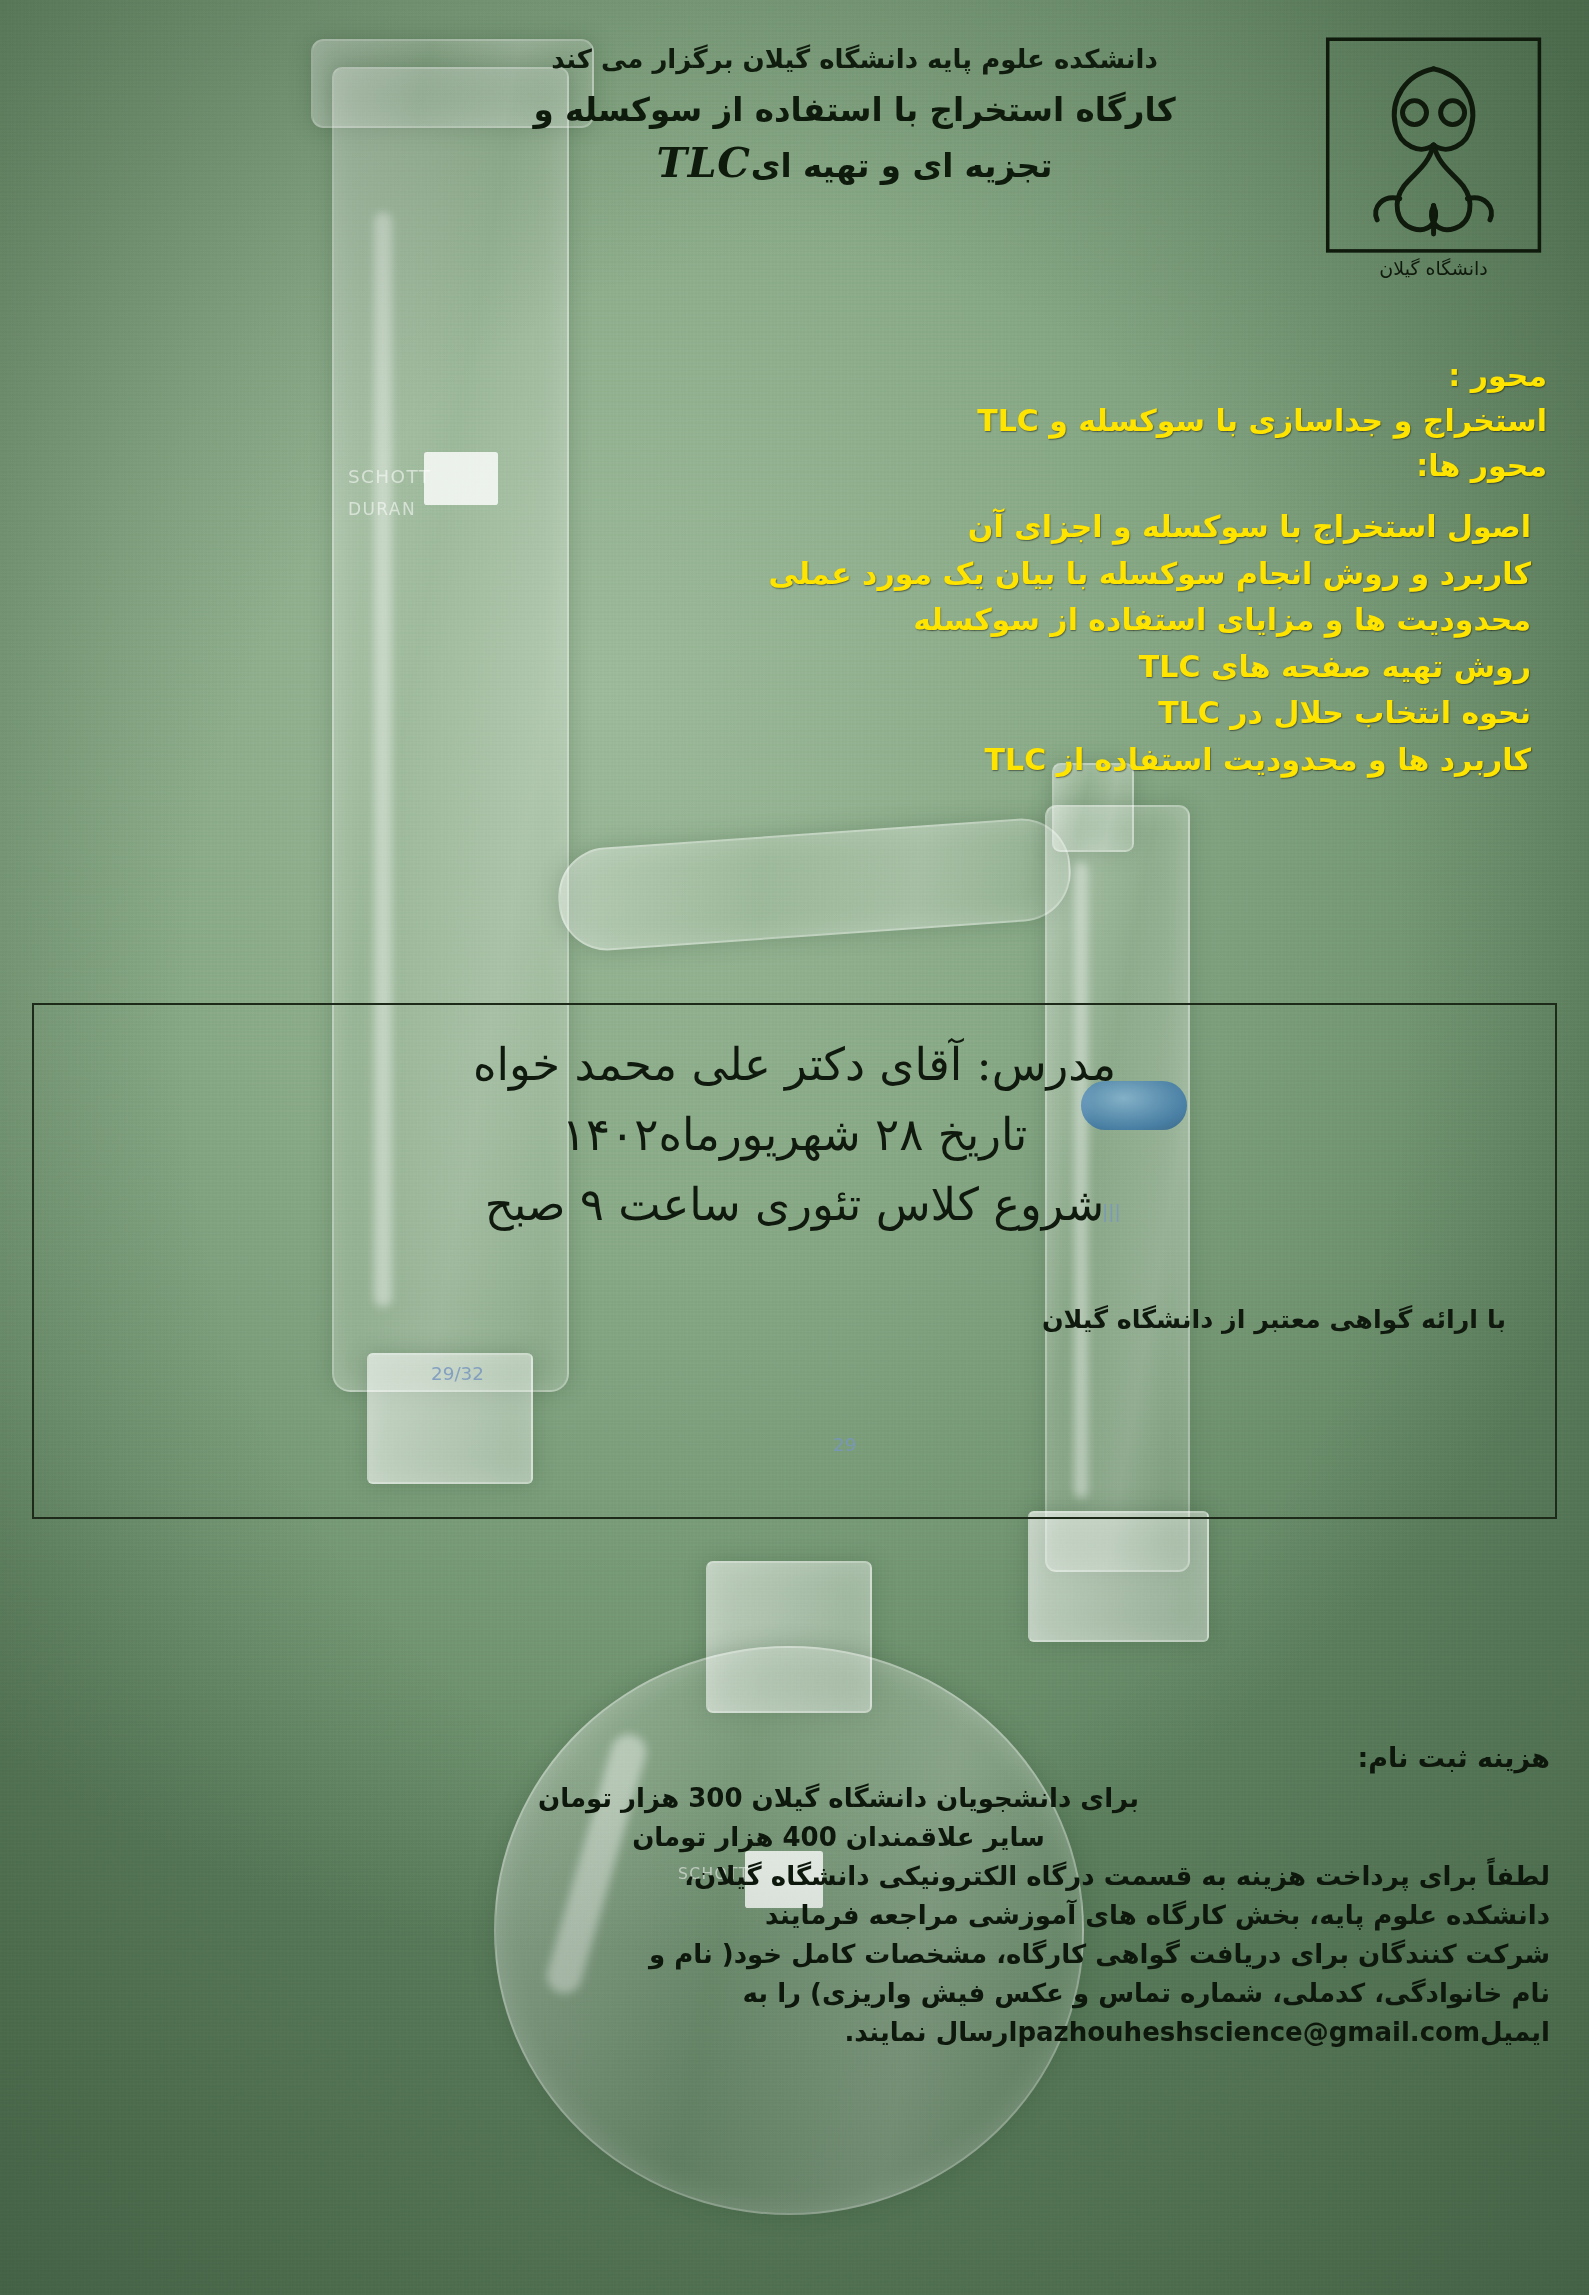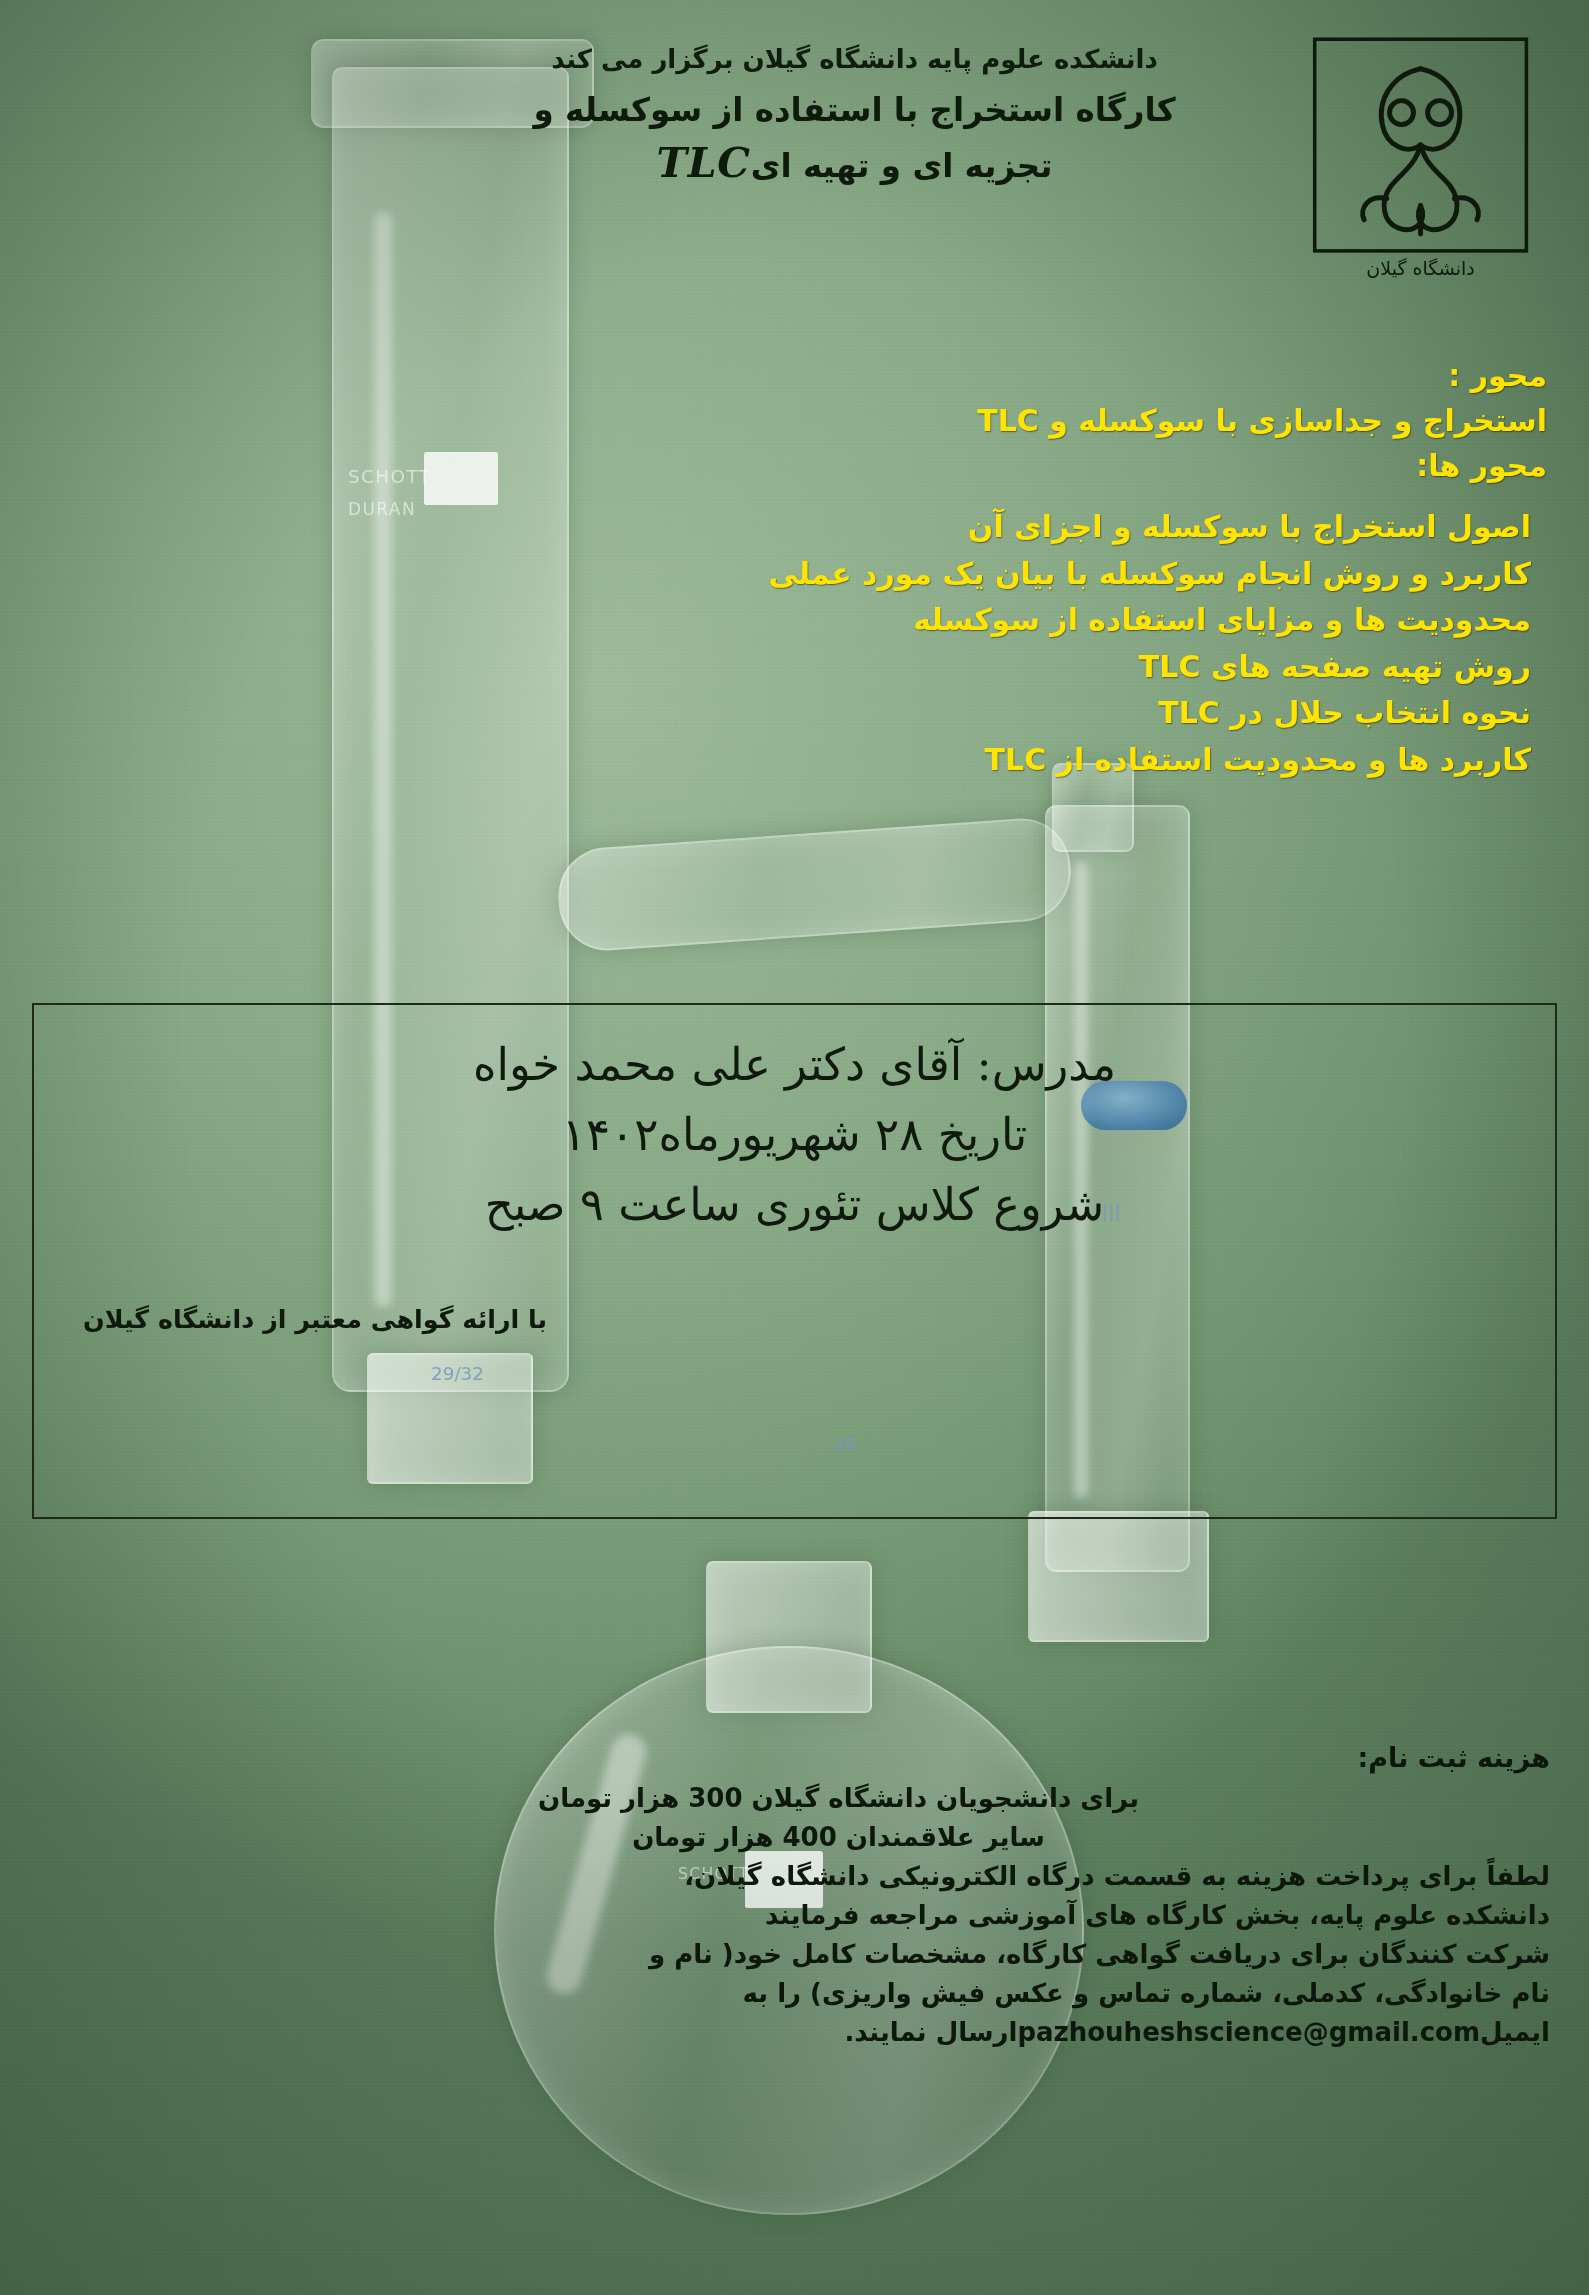--- a/index.html
+++ b/index.html
@@ -164,21 +164,21 @@
   .title-line .tlc {
     font-family: "DejaVu Serif", "Liberation Serif", serif;
     font-style: italic;
     font-size: 41px;
     letter-spacing: 0.7px;
   }
 
   .logo {
     position: absolute;
     top: 35px;
-    right: 47px;
+    right: 34px;
     width: 233px;
     height: 254px;
   }
   .logo svg { display: block; }
 
   .topic-block {
     position: absolute;
     top: 353px;
     right: 42px;
     left: 367px;
@@ -221,21 +221,21 @@
   }
   .framed .line {
     font-family: "DejaVu Serif", "Liberation Serif", serif;
     font-size: 45px;
     line-height: 1.55;
     color: #10190d;
     text-align: center;
   }
   .framed .cert {
     margin-top: 64px;
-    text-align: left;
+    text-align: right;
     font-family: "DejaVu Sans", sans-serif;
     font-size: 25.4px;
     font-weight: bold;
     color: #10190d;
   }
 
   .fee-block {
     position: absolute;
     top: 1738px;
     right: 39px;

